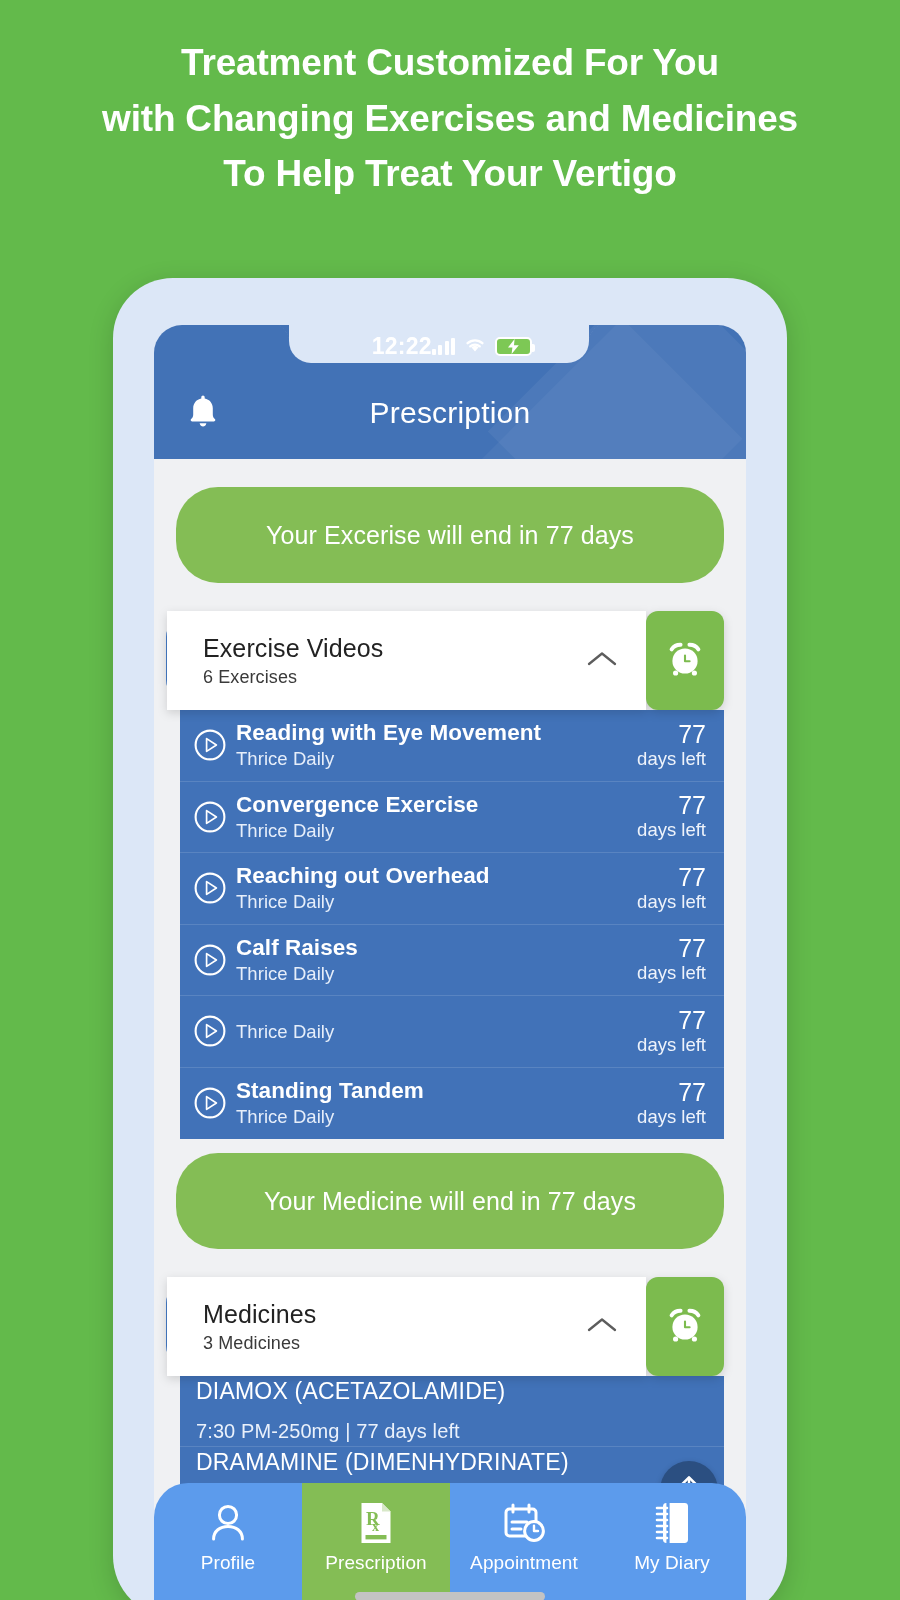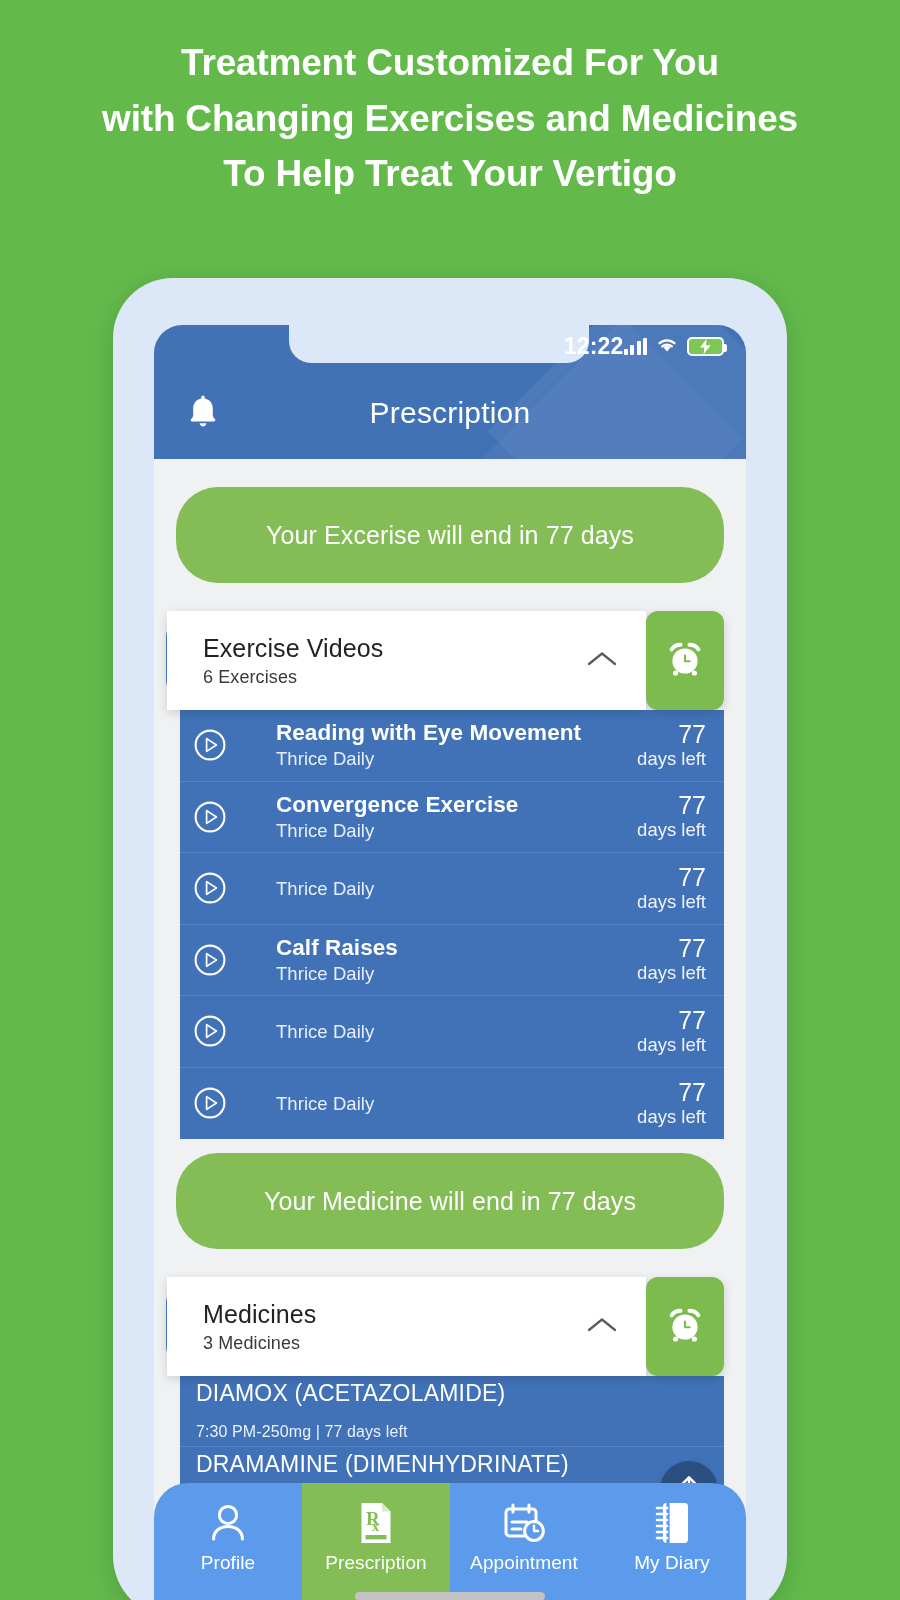--- a/index.html
+++ b/index.html
@@ -85,21 +85,21 @@
     background:#dce7f7;
   }
   .notch::before { left:-20px; border-top-right-radius:20px; background:radial-gradient(circle at 0 100%, transparent 20px, #dce7f7 21px); }
   .notch::after  { right:-20px; border-top-left-radius:20px;  background:radial-gradient(circle at 100% 100%, transparent 20px, #dce7f7 21px); }
 
   .statusbar {
     position:relative;
     height:42px;
     display:flex;
     align-items:center;
-    justify-content:flex-end;
+    justify-content:center;
     padding:0 22px 0 26px;
     z-index:6;
   }
   .status-time {
     color:#ffffff;
     font-size:23px;
     font-weight:bold;
     letter-spacing:0.2px;
   }
   .status-icons { display:flex; align-items:center; gap:9px; }
@@ -229,21 +229,20 @@
     margin:0 22px 0 26px;
     background:#4172b8;
     overflow:hidden;
   }
   .row {
     display:flex;
     align-items:center;
     padding:0 18px 0 13px;
     border-bottom:1px solid rgba(255,255,255,0.13);
     position:relative;
-    gap:40px;
   }
   .row.ex { height:71.5px; }
   .row.med { height:71px; padding-left:16px; }
   .row:last-child { border-bottom:none; }
 
   .play-icon {
     width:34px; height:34px;
     flex:0 0 34px;
     margin-right:9px;
   }
@@ -281,21 +280,21 @@
   }
 
   .med-title {
     color:#ffffff;
     font-size:23px;
     line-height:1.2;
     letter-spacing:0.2px;
   }
   .med-sub {
     color:#eaf1fb;
-    font-size:16px;
+    font-size:20px;
     line-height:1.25;
     margin-top:14px;
     letter-spacing:0.1px;
   }
 
   
   .fab {
     position:absolute;
     right:28px; bottom:99px;
     width:58px; height:58px;
@@ -465,20 +464,21 @@
             </div>
           </div>
           <div class="row ex">
             <span class="play-icon">
               <svg width="34" height="34" viewBox="0 0 34 34">
                   <circle cx="17" cy="17" r="14.4" stroke="#ffffff" stroke-width="2.1" fill="none"></circle>
                   <path d="M13.6 10.6 L23.4 17 L13.6 23.4 Z" stroke="#ffffff" stroke-width="1.7" fill="none" stroke-linejoin="round"></path>
                 </svg>
             </span>
             <div class="row-main">
+              <div class="row-title">Reaching out Overhead</div>
               <div class="row-sub">Thrice Daily</div>
             </div>
             <div class="row-right">
               <div class="row-days">77</div>
               <div class="row-daysleft">days left</div>
             </div>
           </div>
           <div class="row ex">
             <span class="play-icon">
               <svg width="34" height="34" viewBox="0 0 34 34">
@@ -511,20 +511,21 @@
             </div>
           </div>
           <div class="row ex">
             <span class="play-icon">
               <svg width="34" height="34" viewBox="0 0 34 34">
                   <circle cx="17" cy="17" r="14.4" stroke="#ffffff" stroke-width="2.1" fill="none"></circle>
                   <path d="M13.6 10.6 L23.4 17 L13.6 23.4 Z" stroke="#ffffff" stroke-width="1.7" fill="none" stroke-linejoin="round"></path>
                 </svg>
             </span>
             <div class="row-main">
+              <div class="row-title">Standing Tandem</div>
               <div class="row-sub">Thrice Daily</div>
             </div>
             <div class="row-right">
               <div class="row-days">77</div>
               <div class="row-daysleft">days left</div>
             </div>
           </div>
         </div>
       </div>
 

